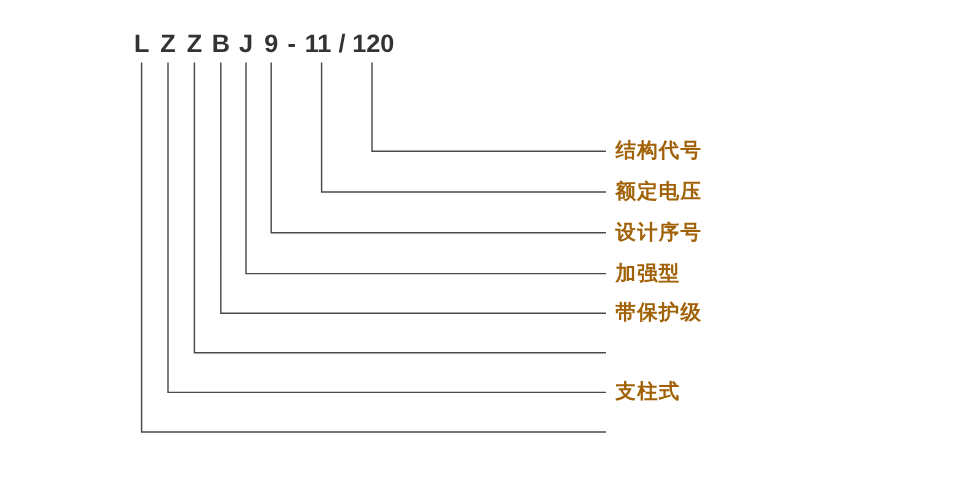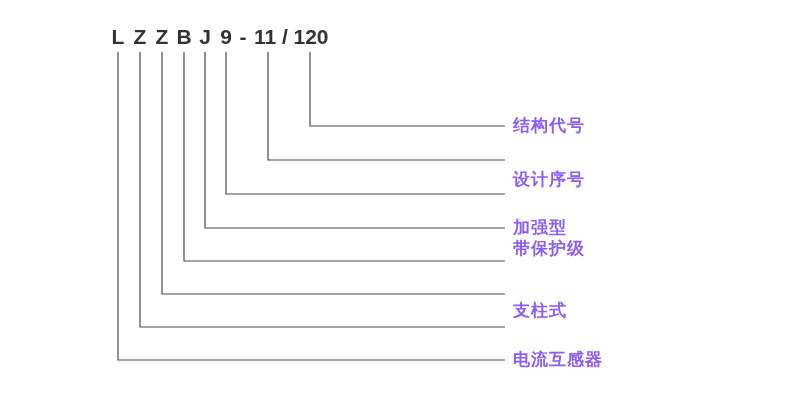--- a/index.html
+++ b/index.html
@@ -37,21 +37,21 @@
     white-space: nowrap;
     line-height: 26px;
   }
   .legend-label {
     position: absolute;
     left: 513px;
     height: 22px;
     line-height: 22px;
     font-size: 17px;
     font-weight: bold;
-    color: #8b5cf6;
+    color: #a16207;
     white-space: nowrap;
     letter-spacing: 1px;
   }
 </style>
 </head>
 <body>
 
 <div class="canvas">
 
   <svg class="lines" viewBox="0 0 807 404" aria-hidden="true">
@@ -72,19 +72,19 @@
     <span class="code-seg" style="left:184px">B</span>
     <span class="code-seg" style="left:205px">J</span>
     <span class="code-seg" style="left:226px">9</span>
     <span class="code-seg" style="left:243px">-</span>
     <span class="code-seg" style="left:265px">11</span>
     <span class="code-seg" style="left:285px">/</span>
     <span class="code-seg" style="left:311px">120</span>
   </div>
 
   <div class="legend-label" style="top:115px">结构代号</div>
-  <div class="legend-label" style="top:169px">设计序号</div>
+  <div class="legend-label" style="top:149px">额定电压</div>
+  <div class="legend-label" style="top:183px">设计序号</div>
   <div class="legend-label" style="top:217px">加强型</div>
-  <div class="legend-label" style="top:238px">带保护级</div>
-  <div class="legend-label" style="top:300px">支柱式</div>
-  <div class="legend-label" style="top:349px">电流互感器</div>
+  <div class="legend-label" style="top:250px">带保护级</div>
+  <div class="legend-label" style="top:316px">支柱式</div>
 
 </div>
 
 </body></html>

